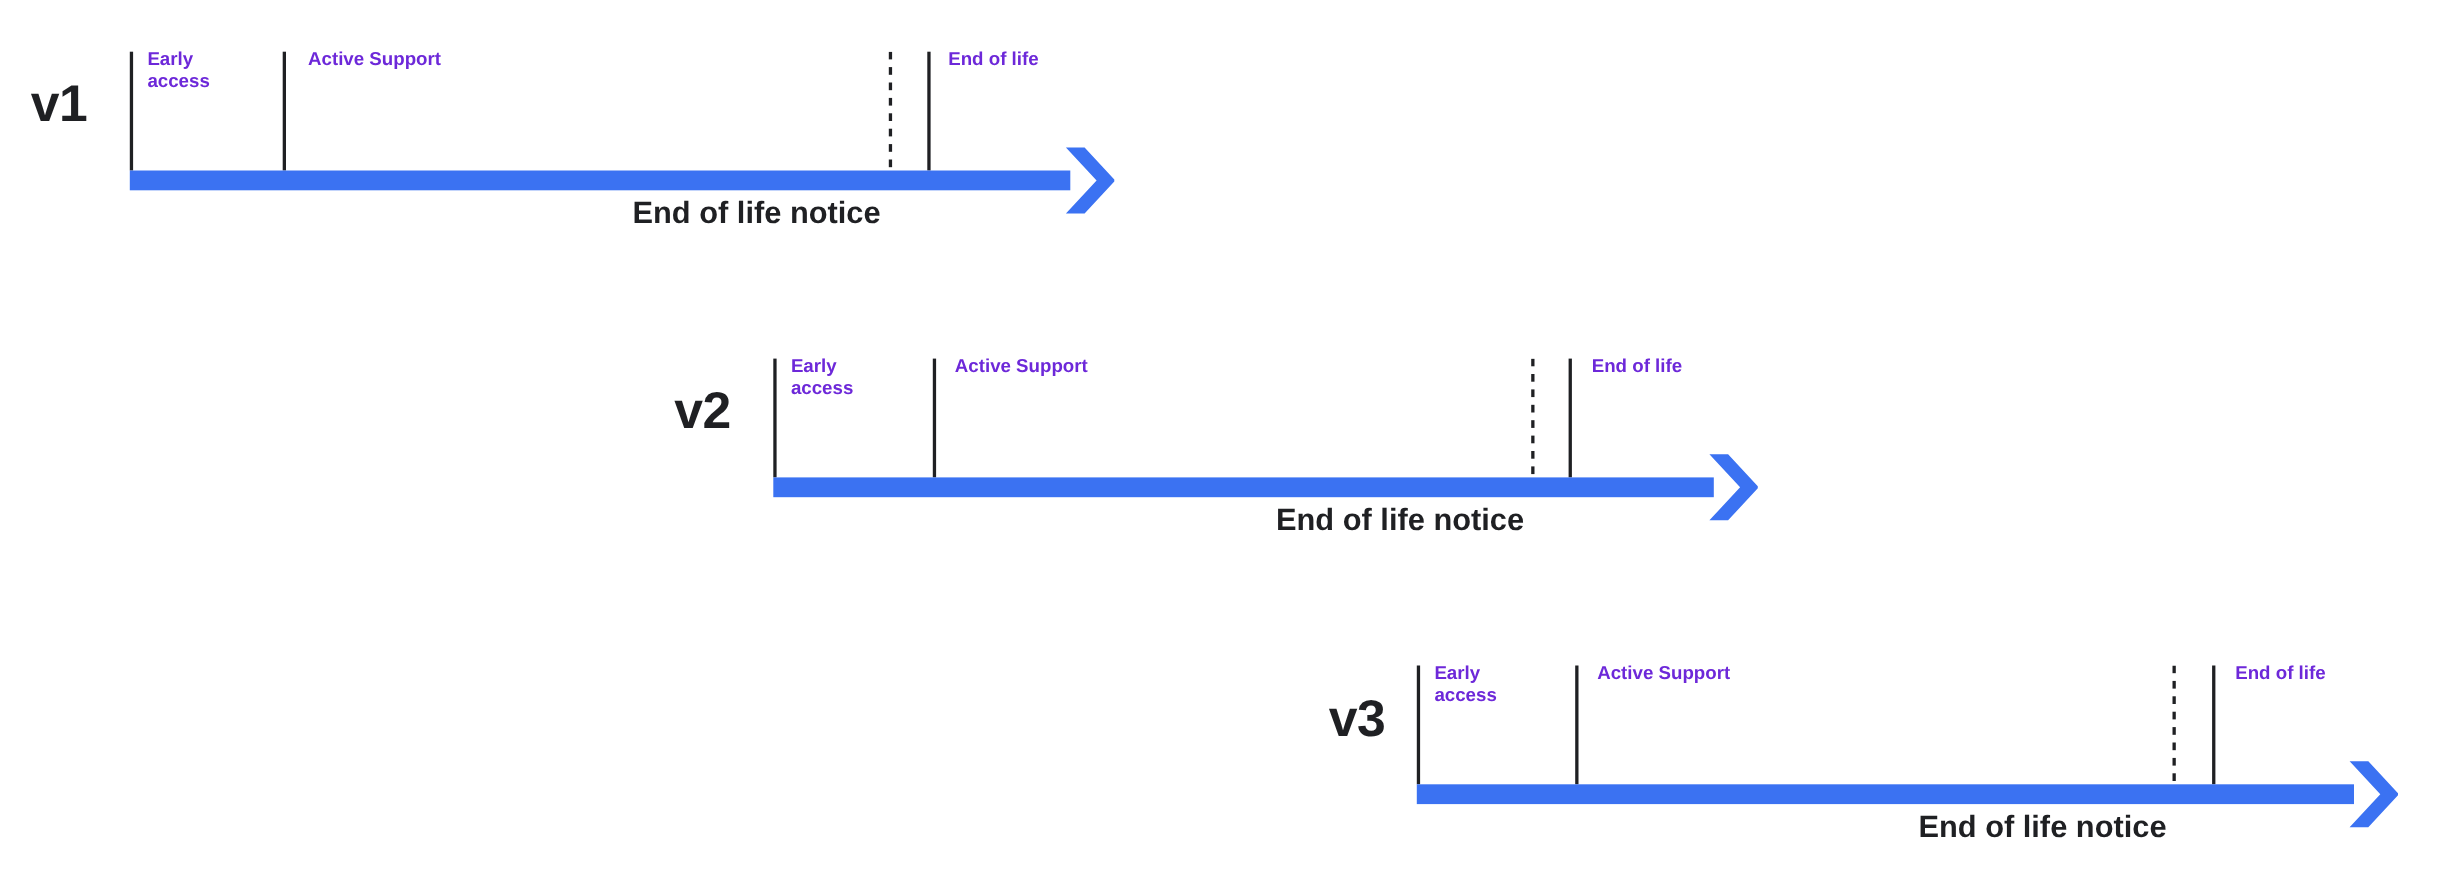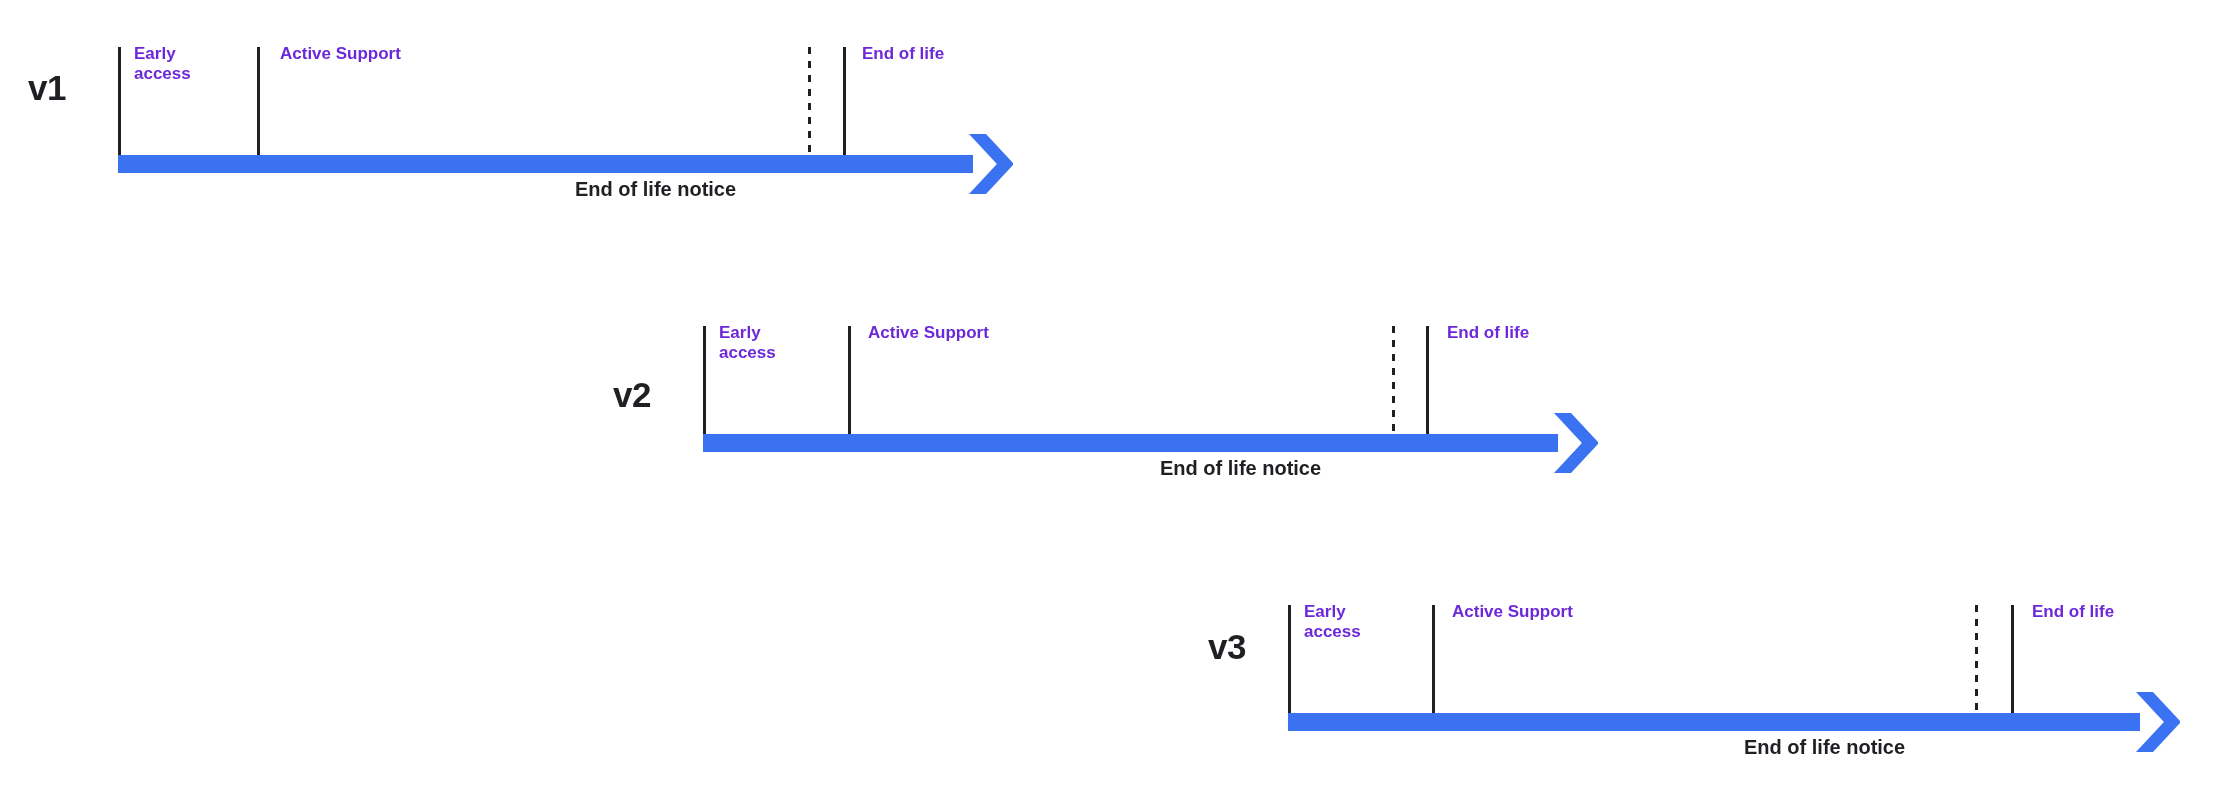--- a/index.html
+++ b/index.html
@@ -30,21 +30,21 @@
     position: absolute;
     left: 0;
     top: 0;
     width: 2228px;
     height: 812px;
   }
 
   
   .version-label {
     position: absolute;
-    font-size: 35px;
+    font-size: 47px;
     font-weight: bold;
     line-height: 1;
     letter-spacing: -0.5px;
     color: #1f2023;
     white-space: nowrap;
     text-align: center;
   }
 
   
   .tick-solid {
@@ -84,21 +84,21 @@
   }
 
   .arrow-head {
     position: absolute;
     display: block;
   }
 
   
   .notice-label {
     position: absolute;
-    font-size: 20px;
+    font-size: 28px;
     font-weight: bold;
     line-height: 1.16;
     color: #1f2023;
     white-space: nowrap;
   }
 </style>
 </head>
 <body>
 
 <div id="diagram-root">
@@ -112,21 +112,21 @@
 access</div>
       <div class="phase-label" style="left: 280px; top: 44px;">Active Support</div>
       <div class="phase-label" style="left: 862px; top: 44px;">End of life</div>
       <div class="bar-shaft" style="left: 118px; top: 155px; width: 855px; height: 18px; background: rgb(59, 114, 242);"></div>
       <svg class="arrow-head" width="66" height="68" viewBox="0 0 66 68" style="left: 957px; top: 130px;">
         <polygon points="12.0,4.0 29.0,4.0 56.0,33.1 56.0,34.9 29.0,64.0 12.0,64.0 39.9,34.0" fill="#3b72f2"></polygon>
       </svg>
       <div class="notice-label" style="left: 575px; top: 178px;">End of life notice</div>
     </div>
     <div class="timeline-row">
-      <div class="version-label" style="left: 613px; top: 349px; margin-top: 28px;">v2</div>
+      <div class="version-label" style="left: 613px; top: 349px;">v2</div>
       <div class="tick-solid" style="left: 703px; top: 326px; height: 108px; background: rgb(31, 32, 35);"></div>
       <div class="tick-solid" style="left: 848px; top: 326px; height: 108px; background: rgb(31, 32, 35);"></div>
       <div class="tick-dashed" style="left: 1392px; top: 326px; height: 108px;"></div>
       <div class="tick-solid" style="left: 1426px; top: 326px; height: 108px; background: rgb(31, 32, 35);"></div>
       <div class="phase-label" style="left: 719px; top: 323px;">Early
 access</div>
       <div class="phase-label" style="left: 868px; top: 323px;">Active Support</div>
       <div class="phase-label" style="left: 1447px; top: 323px;">End of life</div>
       <div class="bar-shaft" style="left: 703px; top: 434px; width: 855px; height: 18px; background: rgb(59, 114, 242);"></div>
       <svg class="arrow-head" width="66" height="68" viewBox="0 0 66 68" style="left: 1542px; top: 409px;">

